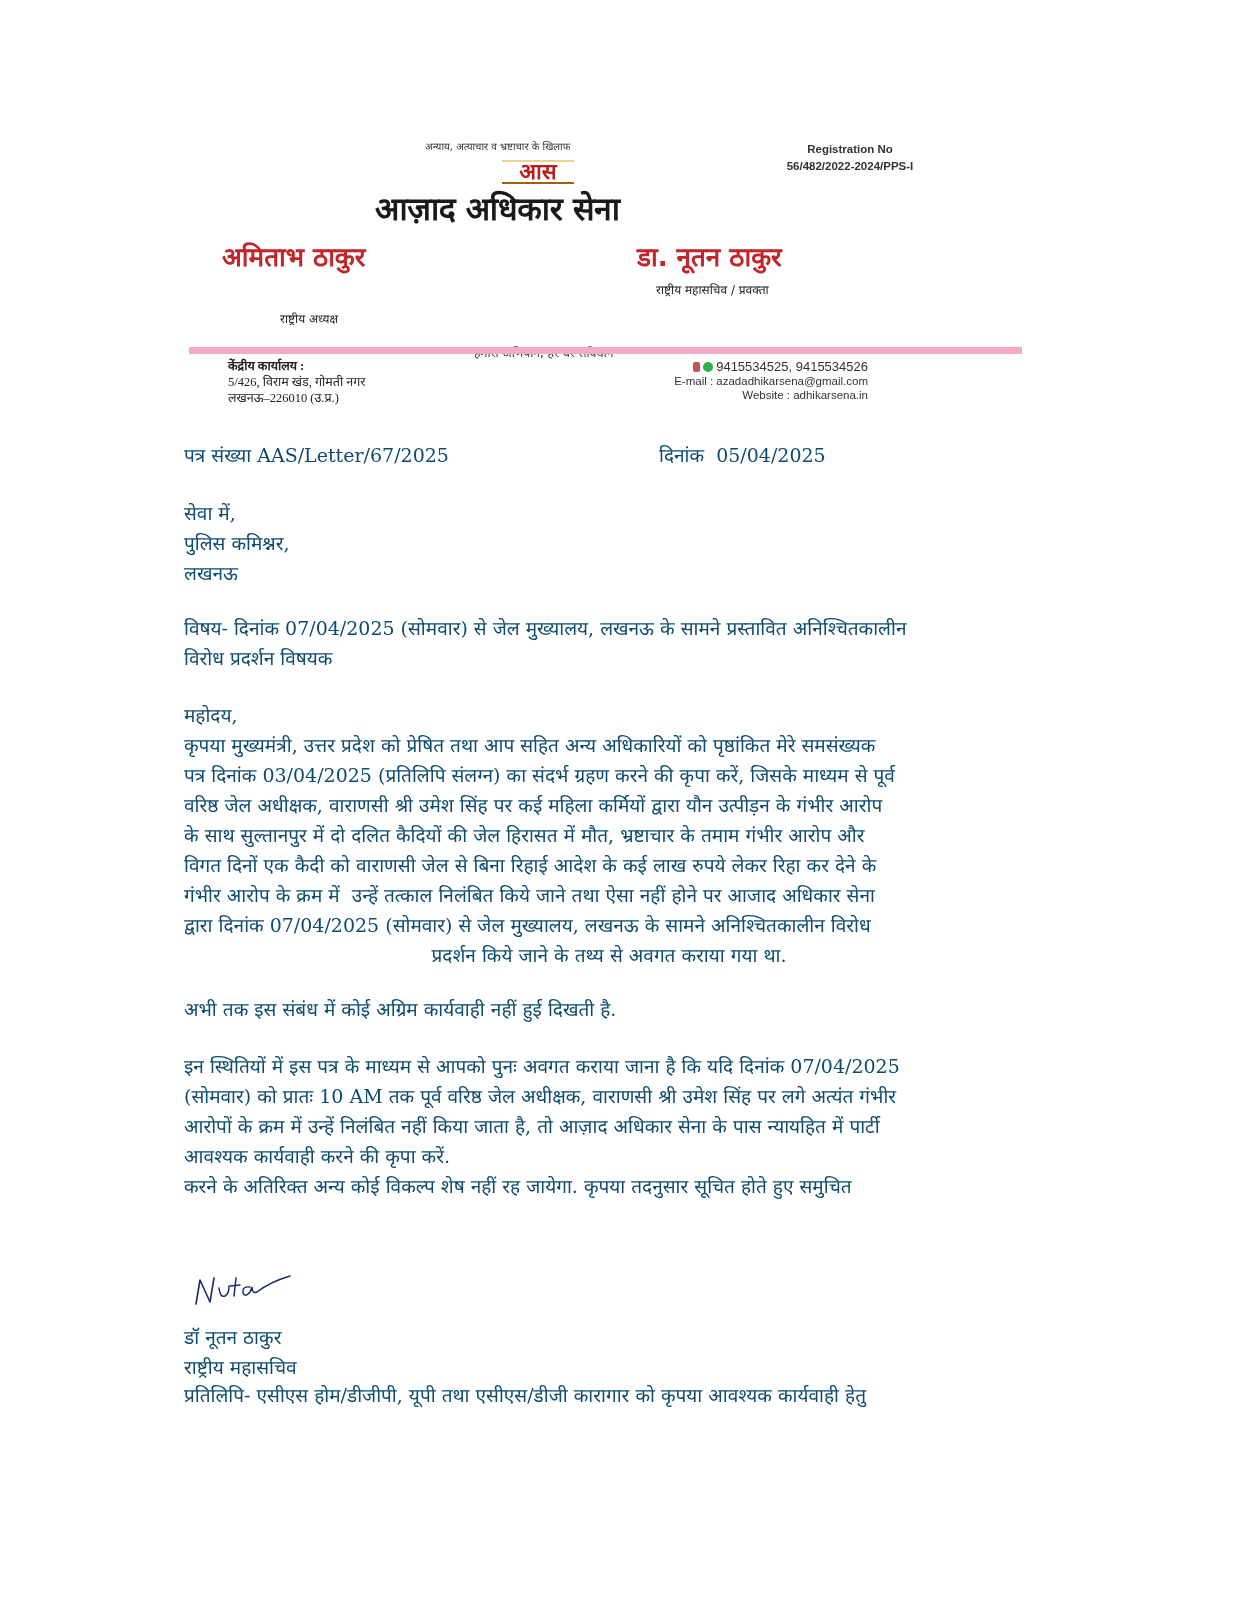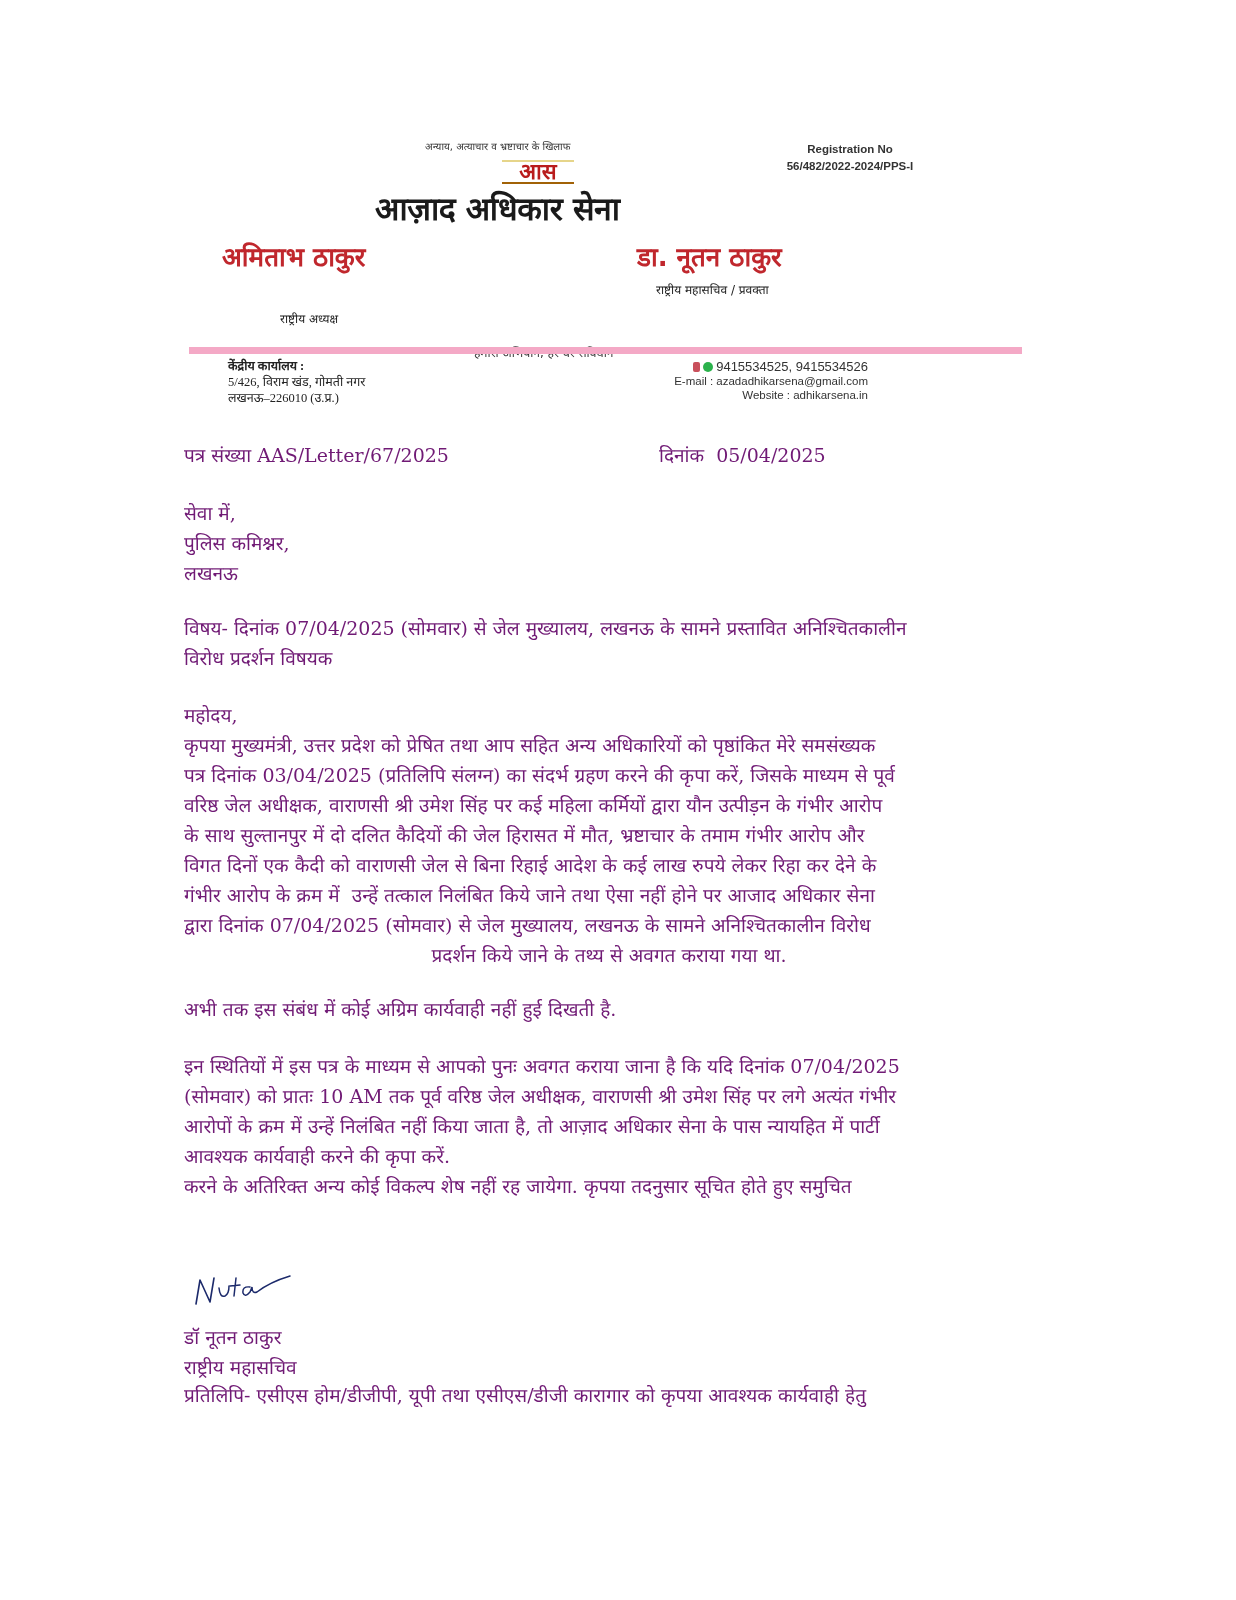--- a/index.html
+++ b/index.html
@@ -22,21 +22,21 @@
   .motto { left: 474px; top: 324px; font-family: "DejaVu Sans", sans-serif; font-size: 12px; color: #333; margin-top: 20px; }
   .pink-rule { left: 189px; top: 347px; width: 833px; height: 7px; background: #f4a9c6; }
   .office { left: 228px; top: 358px; font-family: Liberation Serif, serif; font-size: 12.5px; color: #222; line-height: 16px; }
   .office .head { font-weight: bold; }
   .contact { left: 600px; top: 360px; width: 268px; text-align: right; font-family: "Liberation Sans", sans-serif; font-size: 11.5px; color: #333; line-height: 14px; }
   .contact .phone { font-size: 13px; }
   .phone-icon { display: inline-block; width: 7px; height: 10px; background: #c9505c; border-radius: 2px; vertical-align: -1px; margin-right: 3px; }
   .wa-icon { display: inline-block; width: 10px; height: 10px; background: #2bb24c; border-radius: 50%; vertical-align: -1px; margin-right: 3px; }
 
   
-  .body-text { font-family: "DejaVu Serif", serif; font-size: 19px; color: #701a75; }
+  .body-text { font-family: "DejaVu Serif", serif; font-size: 19px; color: #0c4a6e; }
   .ref { left: 184px; top: 442px; }
   .date { left: 659px; top: 442px; }
   .address { left: 184px; top: 498px; line-height: 30px; }
   .subject { left: 184px; top: 613px; width: 850px; line-height: 30px; }
   .para { left: 184px; width: 850px; line-height: 30px; }
   .p-salutation { top: 700px; }
   .p1 { top: 730px; }
   .p2 { top: 994px; }
   .p3 { top: 1051px; }
   .signature { left: 192px; top: 1268px; }

